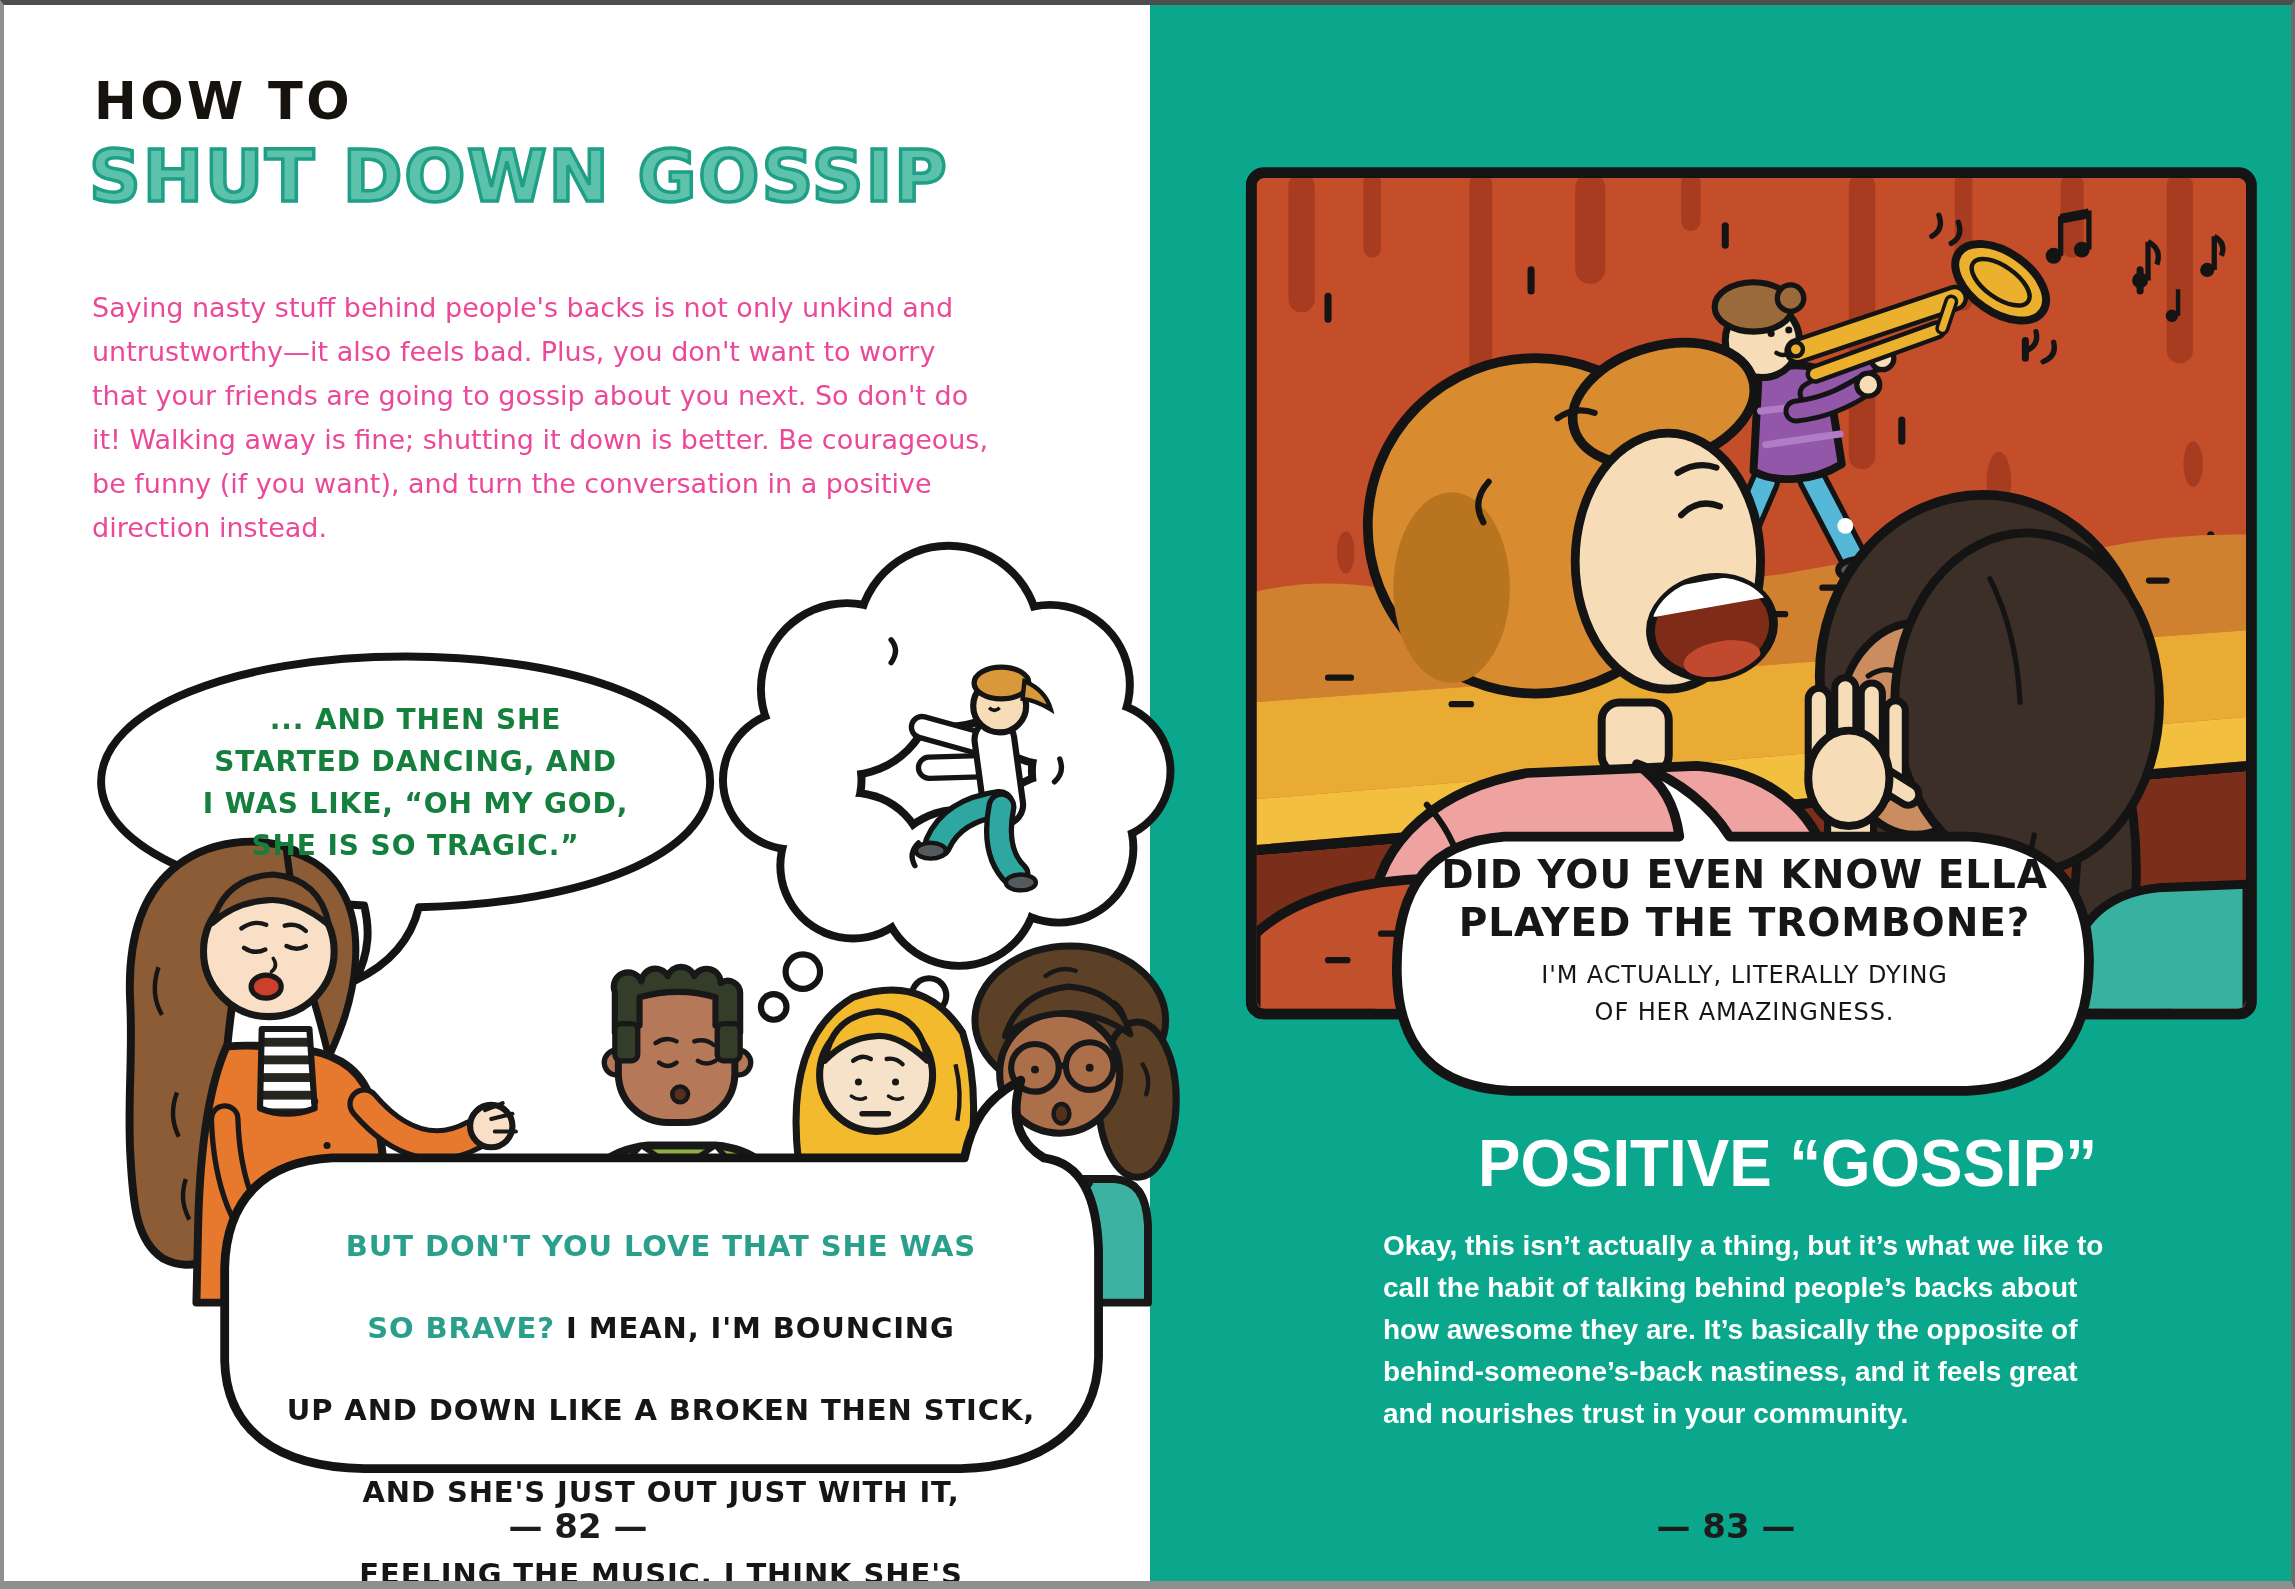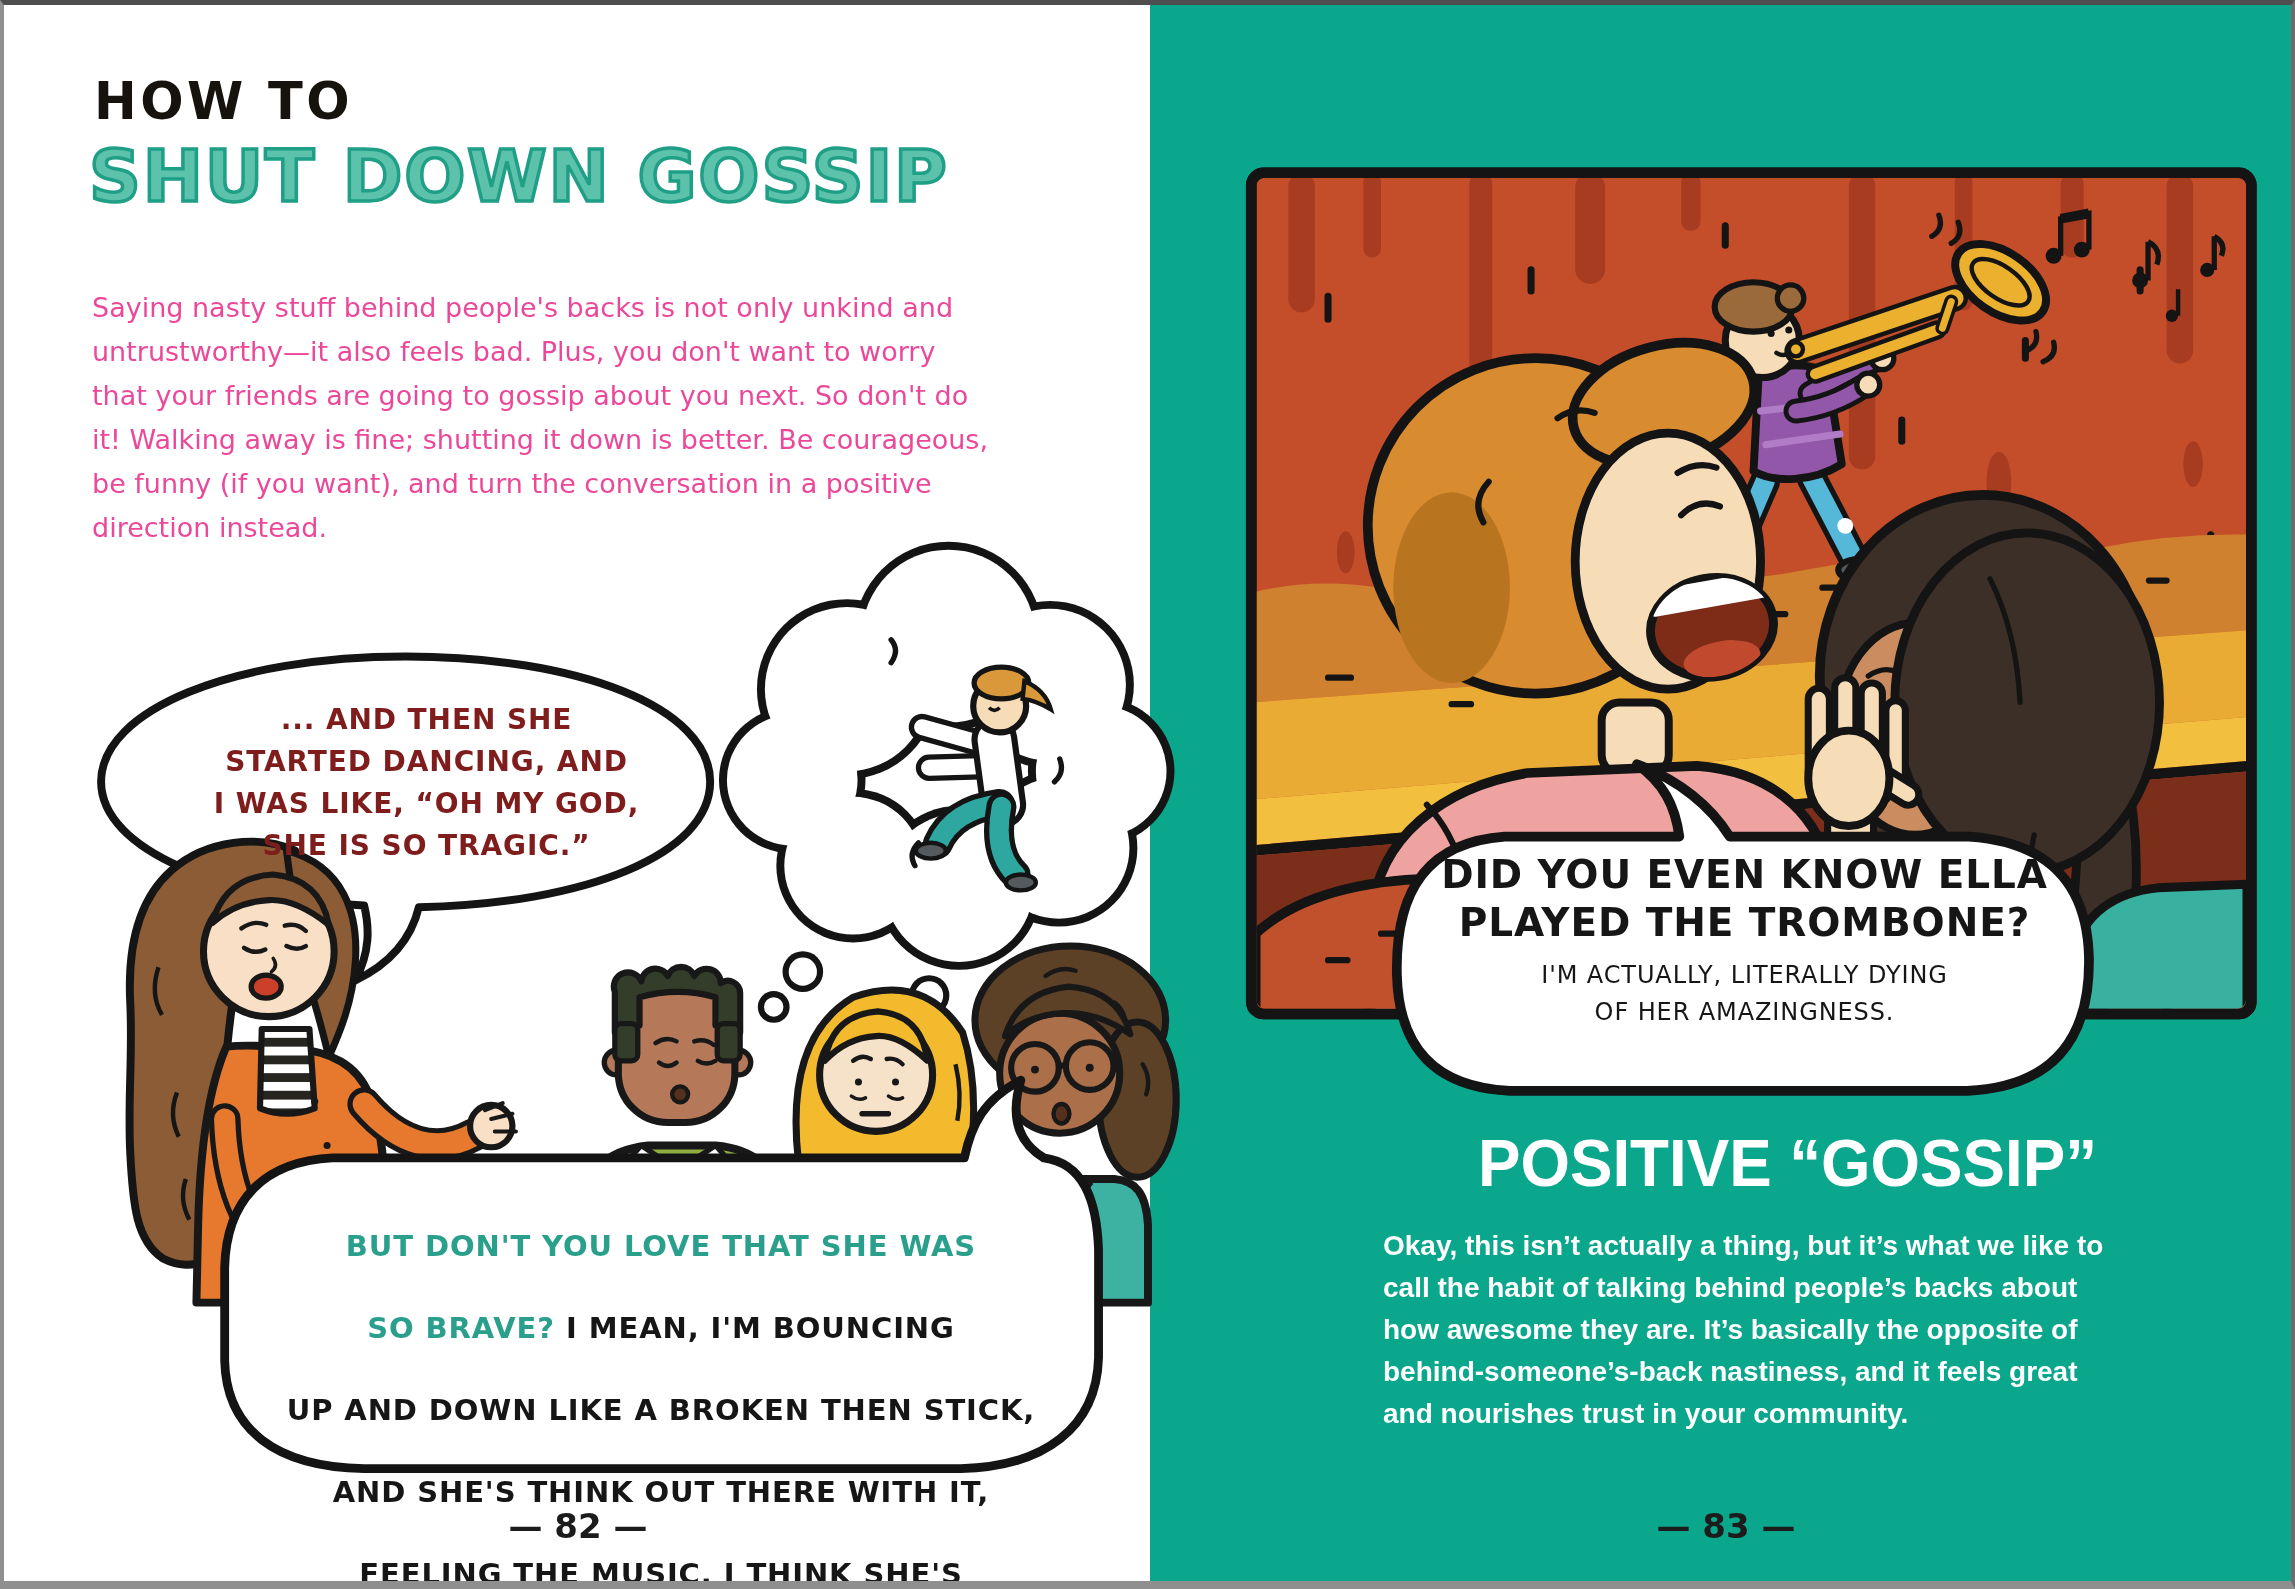--- a/index.html
+++ b/index.html
@@ -10,22 +10,22 @@
   .page{position:absolute;top:0;height:100%;}
   .page.left{left:0;width:1146px;background:#ffffff;}
   .page.right{left:1146px;width:1145px;background:#0ba78c;}
   svg.art{position:absolute;left:0;top:0;width:2295px;height:1589px;pointer-events:none;}
   .txt{position:absolute;white-space:pre-line;}
   .kicker{left:90px;top:67px;font-family:"DejaVu Sans",sans-serif;font-weight:800;
     font-size:51px;letter-spacing:3.5px;color:#16130f;}
   .title{left:85px;top:129px;font-family:"DejaVu Sans",sans-serif;font-weight:800;
     font-size:72px;letter-spacing:1.8px;color:#5cc2ab;-webkit-text-stroke:3.5px #1f9f86;}
   .intro{left:88px;top:281px;width:962px;font-size:27px;line-height:44px;color:#ec4899;}
-  .bubble1-text{left:140px;top:694px;width:565px;text-align:center;font-weight:700;
-    font-size:28px;line-height:42px;letter-spacing:0.9px;color:#7f1d1d;}
+  .bubble1-text{left:129px;top:694px;width:565px;text-align:center;font-weight:700;
+    font-size:28px;line-height:42px;letter-spacing:0.9px;color:#15803d;}
   .bubble2-text{left:235px;top:1180px;width:844px;text-align:center;font-weight:700;
     font-size:29px;line-height:41px;letter-spacing:0.9px;color:#161616;}
   .teal{color:#2aa08c;}
   .pageno{width:1148px;text-align:center;top:1501px;font-weight:700;font-size:34px;color:#1c1c1c;}
   .pageno.l{left:0;}
   .pageno.r{left:1148px;}
   .rbubble-main{left:1404px;top:846px;width:673px;text-align:center;font-weight:700;
     font-size:39px;line-height:48px;letter-spacing:0.9px;color:#161616;}
   .rbubble-sub{left:1404px;top:952px;width:673px;text-align:center;font-weight:400;
     font-size:24px;line-height:37px;letter-spacing:0.9px;color:#161616;}
@@ -396,21 +396,21 @@
 
   <div class="txt bubble1-text">... AND THEN SHE
 STARTED DANCING, AND
 I WAS LIKE, “OH MY GOD,
 SHE IS SO TRAGIC.”</div>
 
   <div class="txt bubble2-text">
     <div><span class="teal">BUT DON'T YOU LOVE THAT SHE WAS</span></div>
     <div><span class="teal">SO BRAVE? </span><span>I MEAN, I'M BOUNCING</span></div>
     <div><span>UP AND DOWN LIKE A BROKEN THEN STICK,</span></div>
-    <div><span>AND SHE'S THINK OUT THERE WITH IT,</span></div>
+    <div><span>AND SHE'S JUST OUT JUST WITH IT,</span></div>
     <div><span>FEELING THE MUSIC. I THINK SHE'S</span></div>
     
   </div>
 
   <div class="txt pageno l">— 82 —</div>
 
   <div class="txt rbubble-main">DID YOU EVEN KNOW ELLA
 PLAYED THE TROMBONE?</div>
   <div class="txt rbubble-sub">I'M ACTUALLY, LITERALLY DYING
 OF HER AMAZINGNESS.</div>

